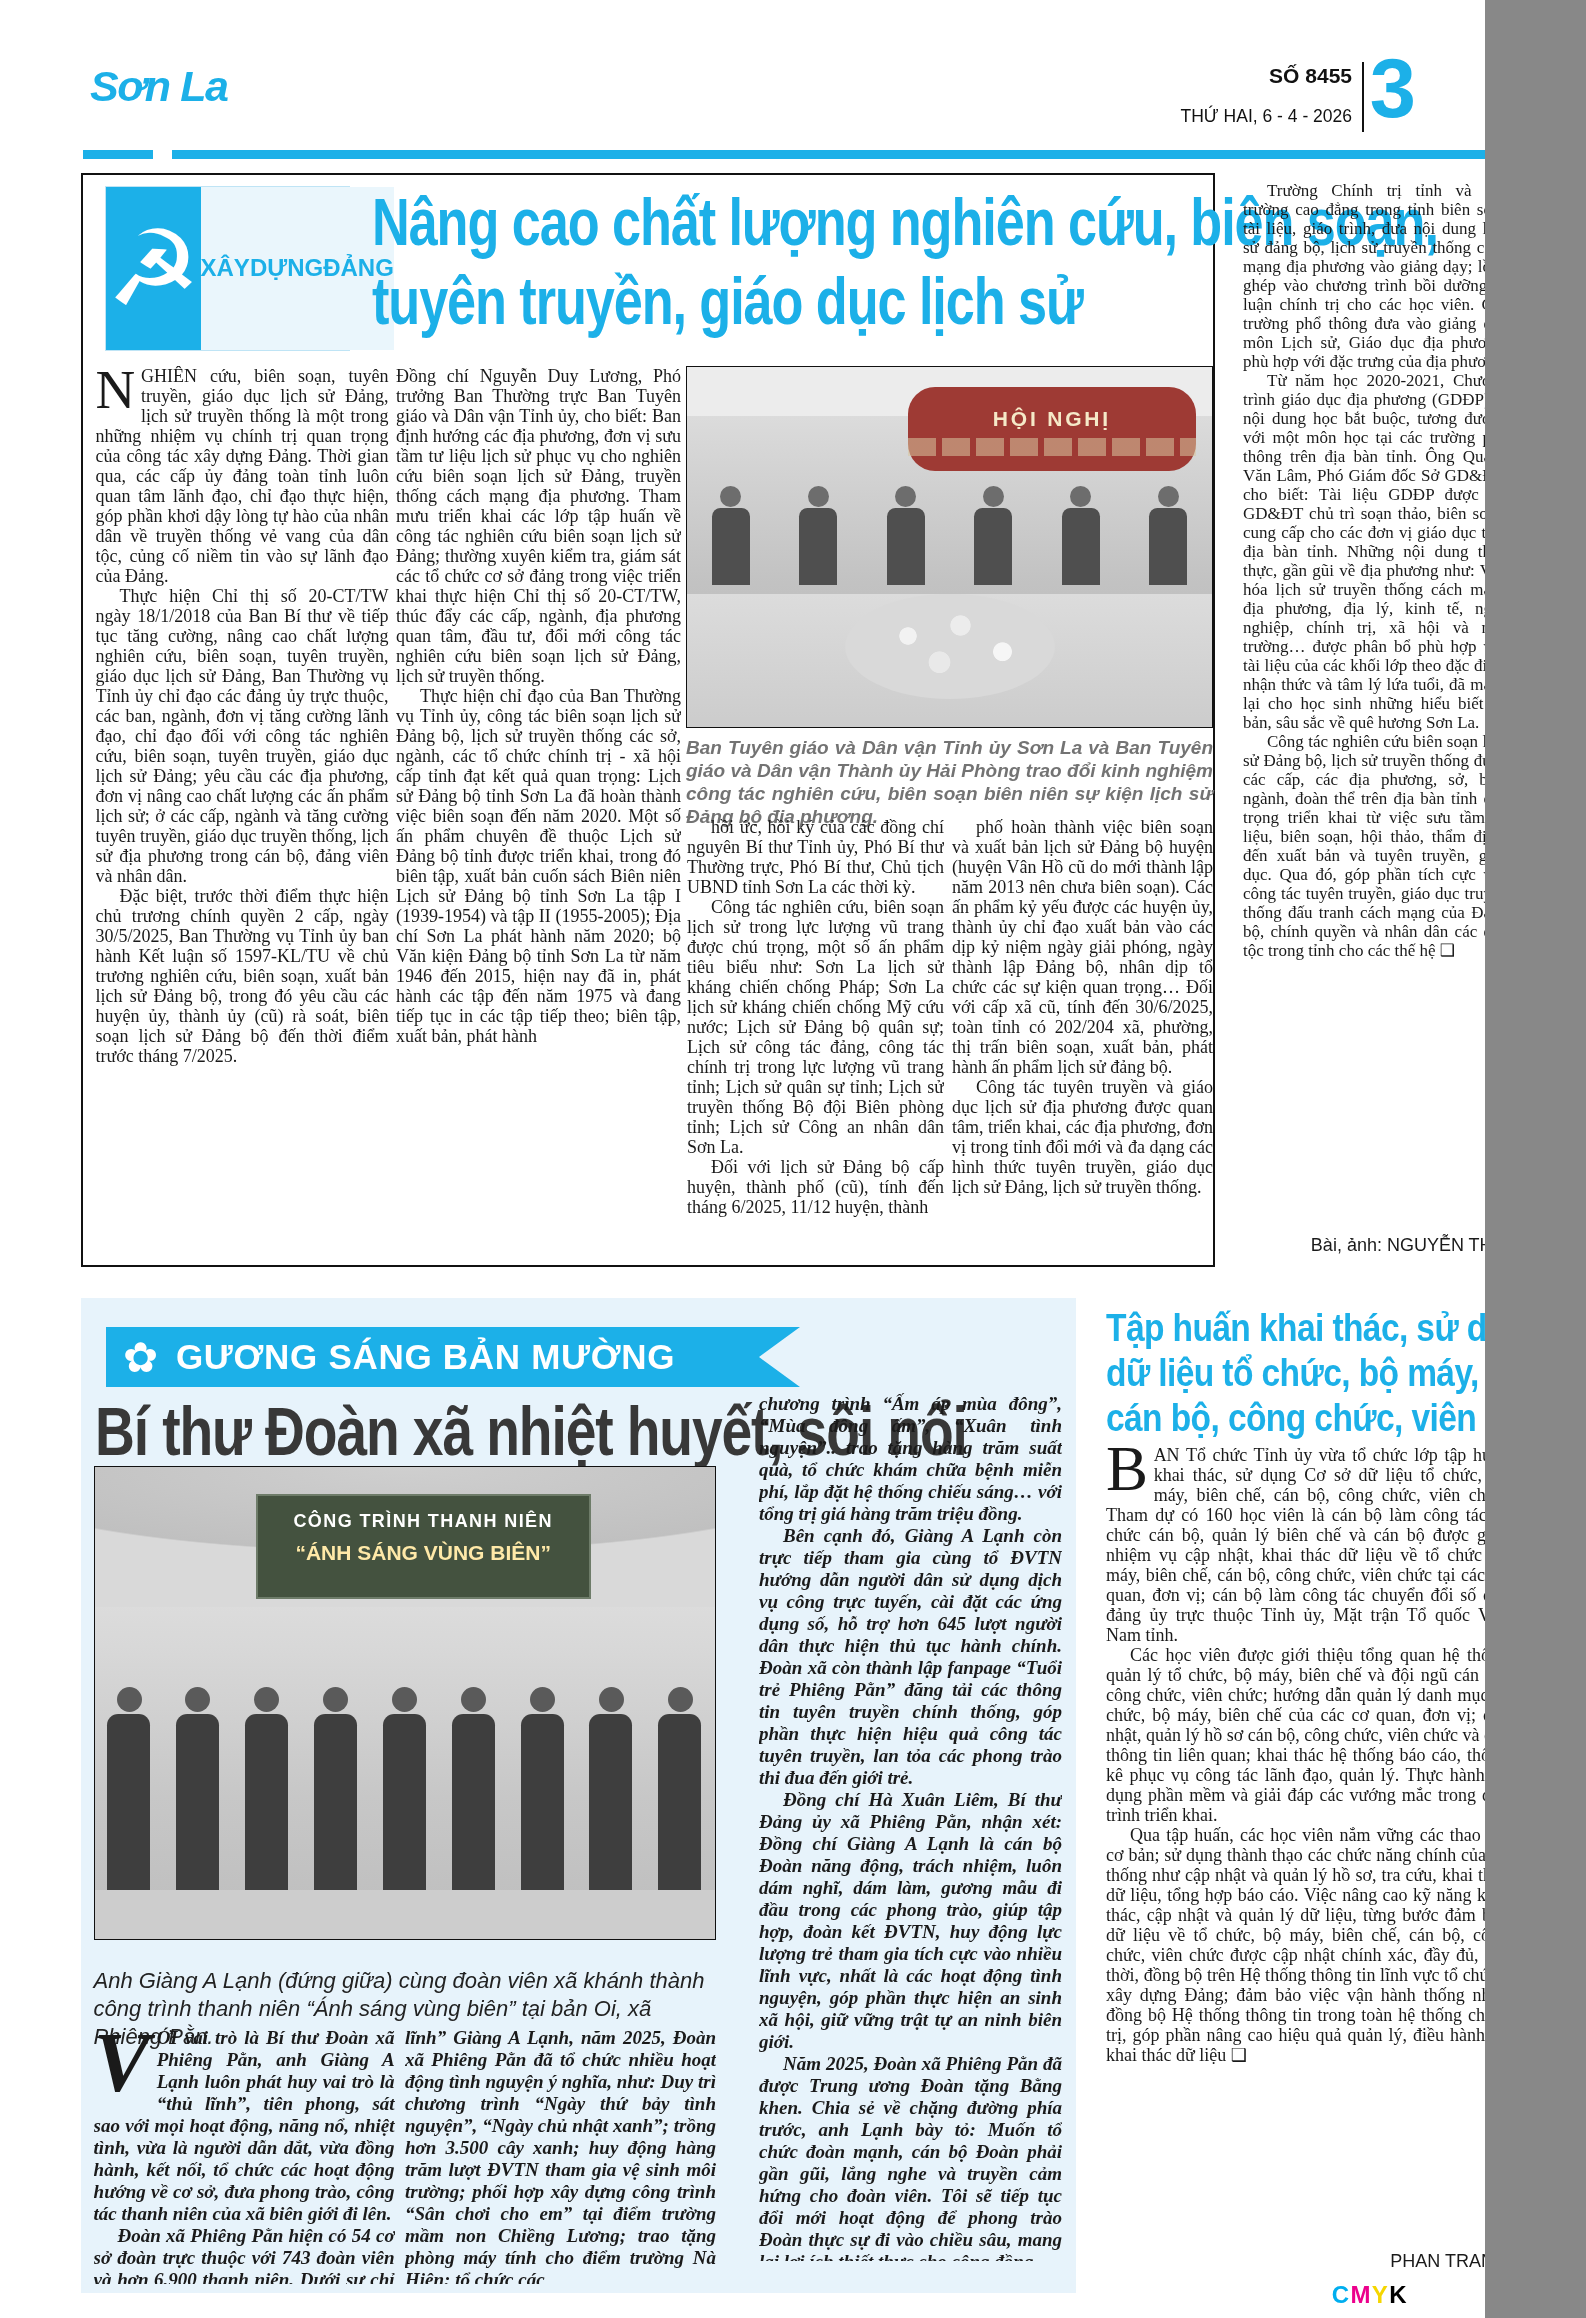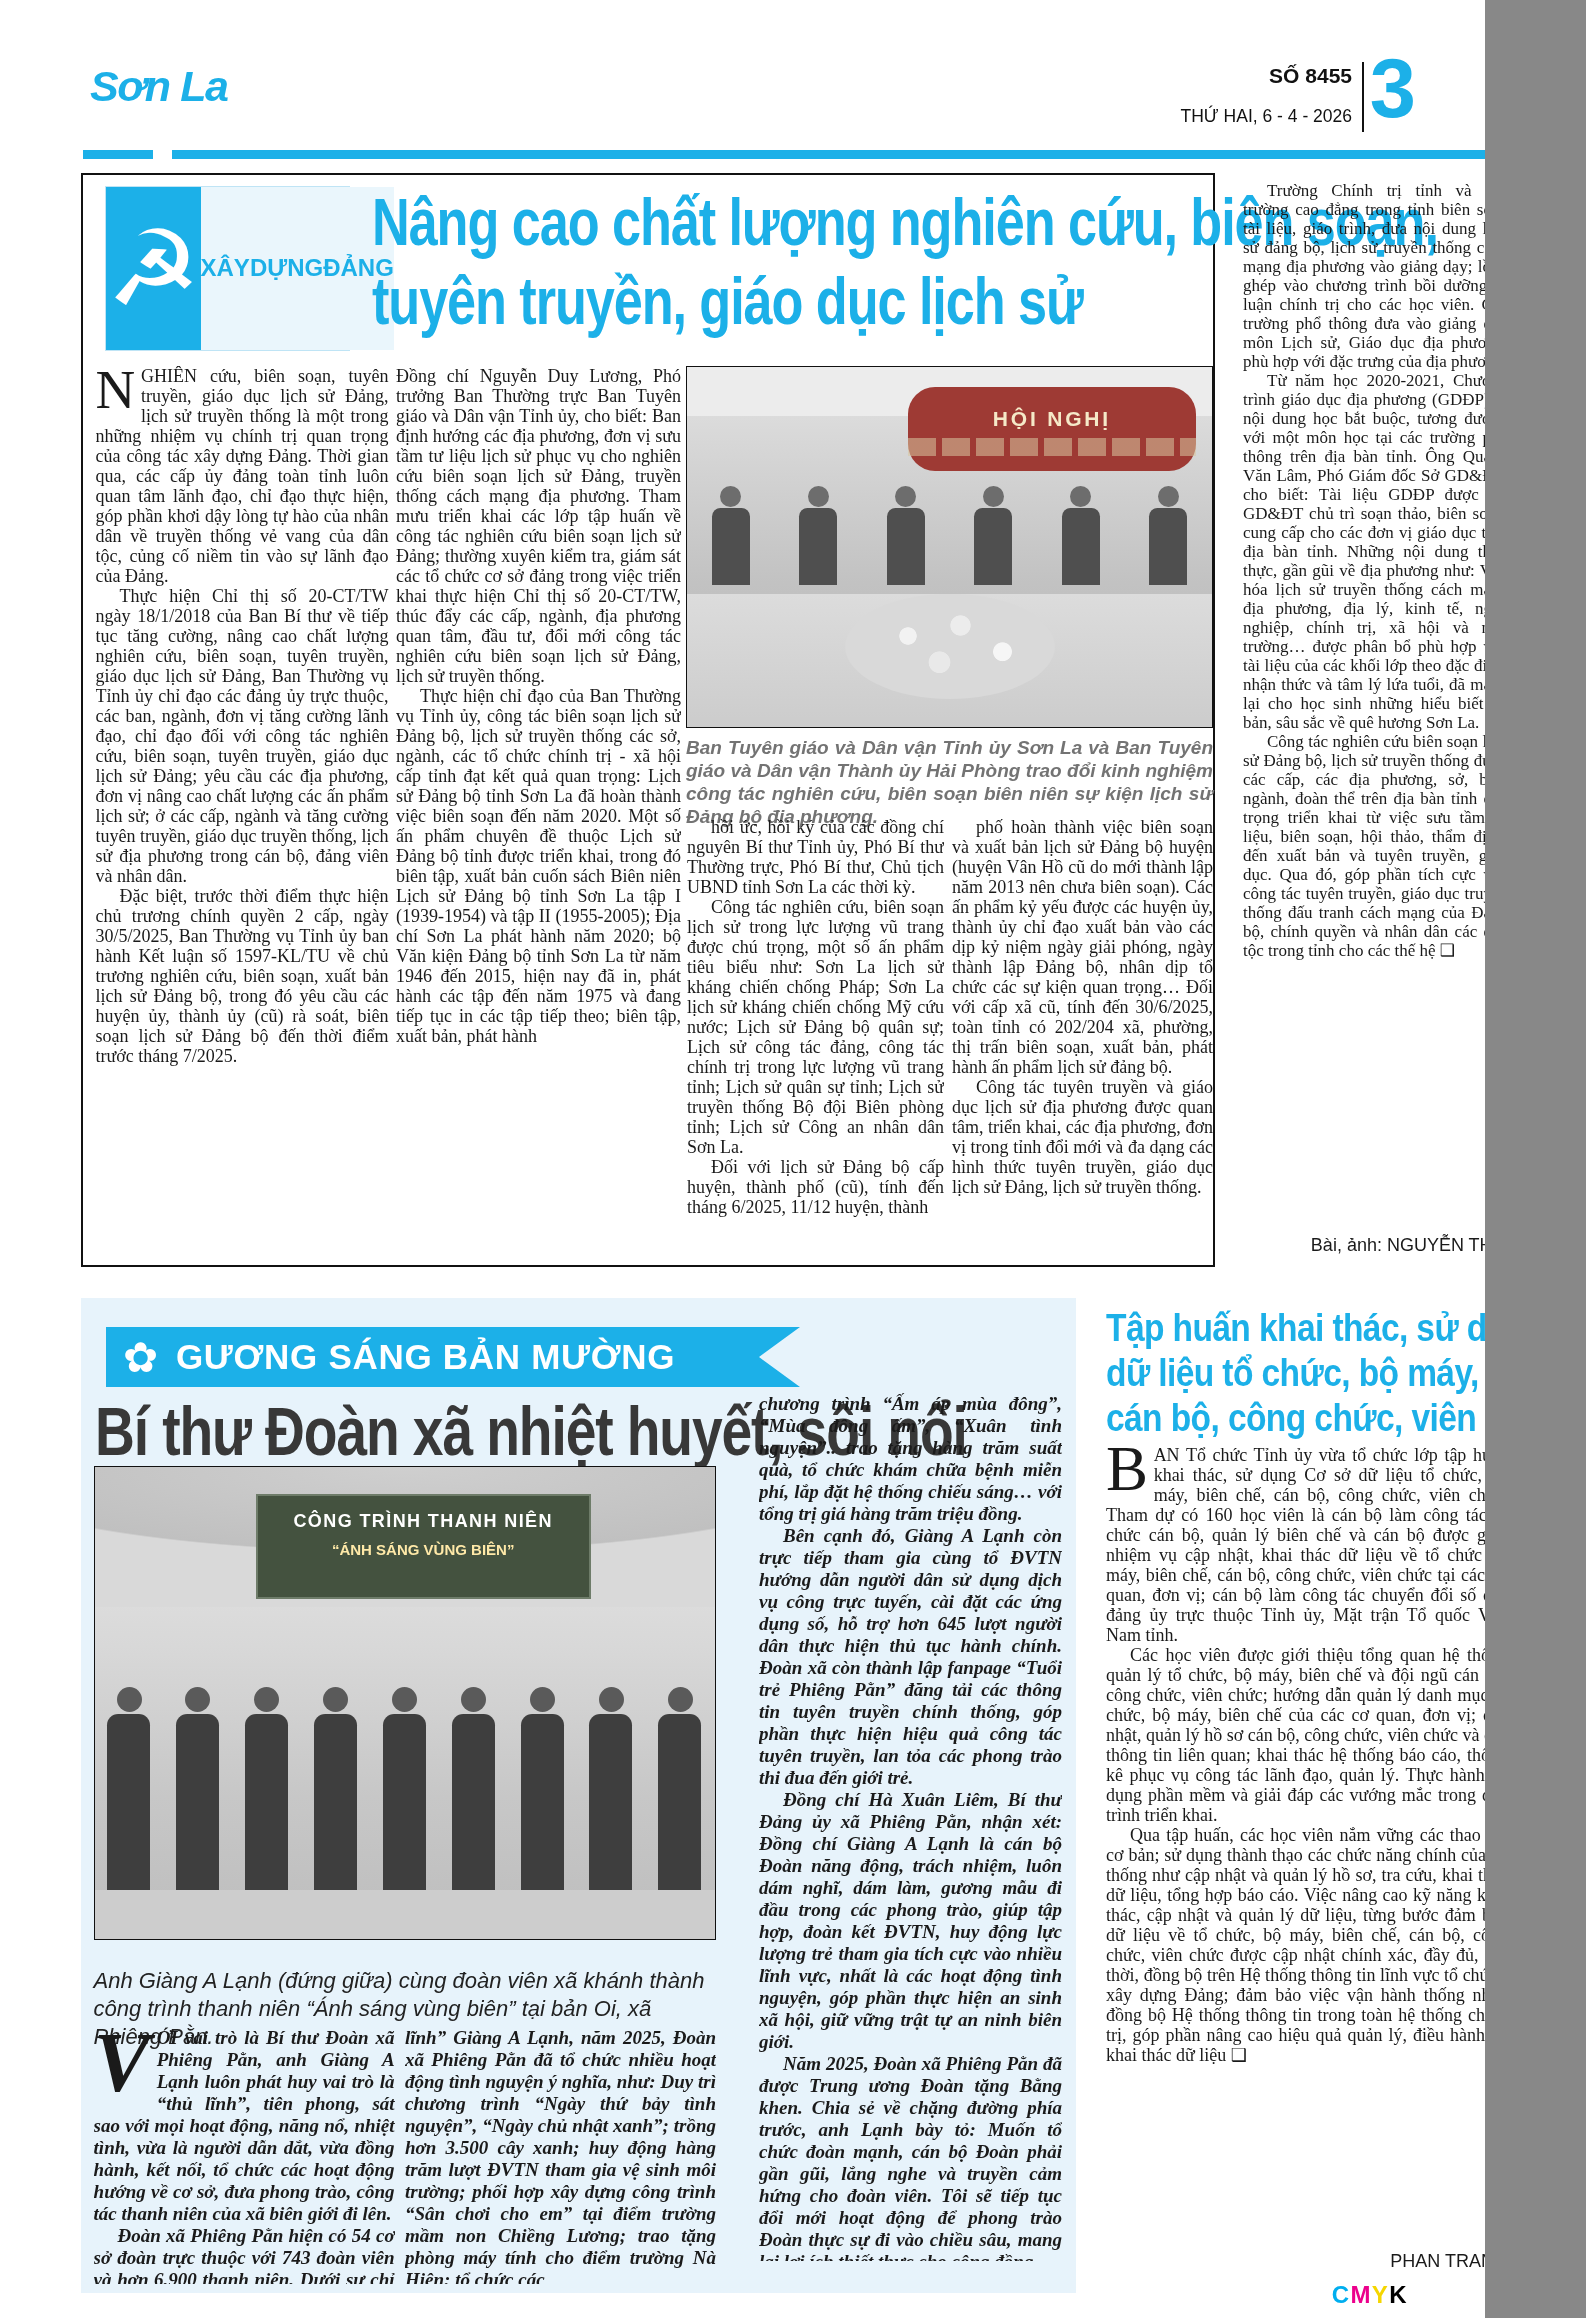--- a/index.html
+++ b/index.html
@@ -105,21 +105,21 @@
     position:absolute; left:12.6px; top:168px; width:622px; height:474px; border:1.4px solid #111; overflow:hidden;
     background:linear-gradient(180deg,#e9e9e9 0%,#d7d7d7 40%,#c7c7c7 70%,#bdbdbd 100%);
   }
   .fp-hills { position:absolute; left:0; top:0; width:100%; height:140px;
     background:radial-gradient(120% 100% at 50% 0%, #cfcfcf 0%, #c0c0c0 60%, transparent 61%), #d9d9d9; }
   .fp-sign {
     position:absolute; left:26%; top:27px; width:54%; height:105px; background:#44523f; border:2.8px solid #6e7c69;
     color:#fff; font-family:"Liberation Sans",sans-serif; text-align:center; padding-top:15.4px;
   }
   .fp-sign .s1 { font-size:18px; font-weight:bold; letter-spacing:1.4px; }
-  .fp-sign .s2 { font-size:15px; font-weight:bold; margin-top:8.4px; color:#ffe9a8; }
+  .fp-sign .s2 { font-size:21px; font-weight:bold; margin-top:8.4px; color:#ffe9a8; }
   .fp-people { position:absolute; left:0; bottom:42px; width:100%; height:231px; display:flex; justify-content:space-around; align-items:flex-end; }
   .fp-person { width:49px; height:210px; position:relative; }
   .fp-person::before { content:""; position:absolute; left:12px; top:0; width:25px; height:25px; border-radius:50%; background:#5a5a5a; }
   .fp-person::after  { content:""; position:absolute; left:2.8px; top:27px; width:43px; height:184px; border-radius:11.2px 11.2px 4.2px 4.2px; background:#3e3e3e; }
   .fp-ground { position:absolute; left:0; bottom:0; width:100%; height:49px; background:#cdcdcd; }
   .feature-caption {
     position:absolute; left:12.6px; top:657px; width:622px; font-family:"Liberation Sans",sans-serif;
     font-style:italic; font-size:22px; line-height:28px; color:#222;margin-top:12px;
   }
   .feature-box .col p { font-family:"Liberation Serif",serif; font-weight:bold; font-style:italic; font-size:19px; line-height:22px; }

